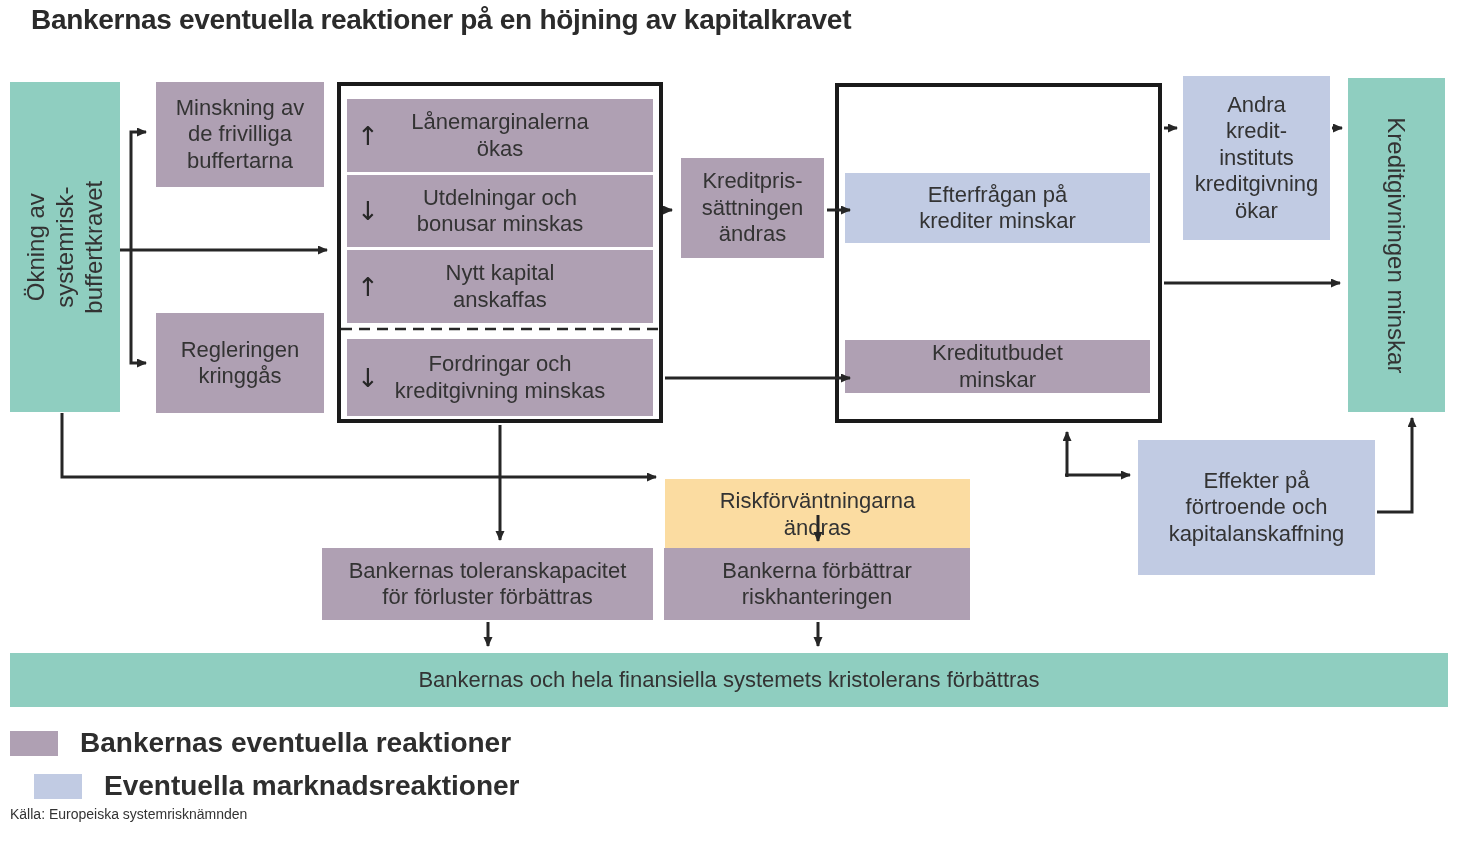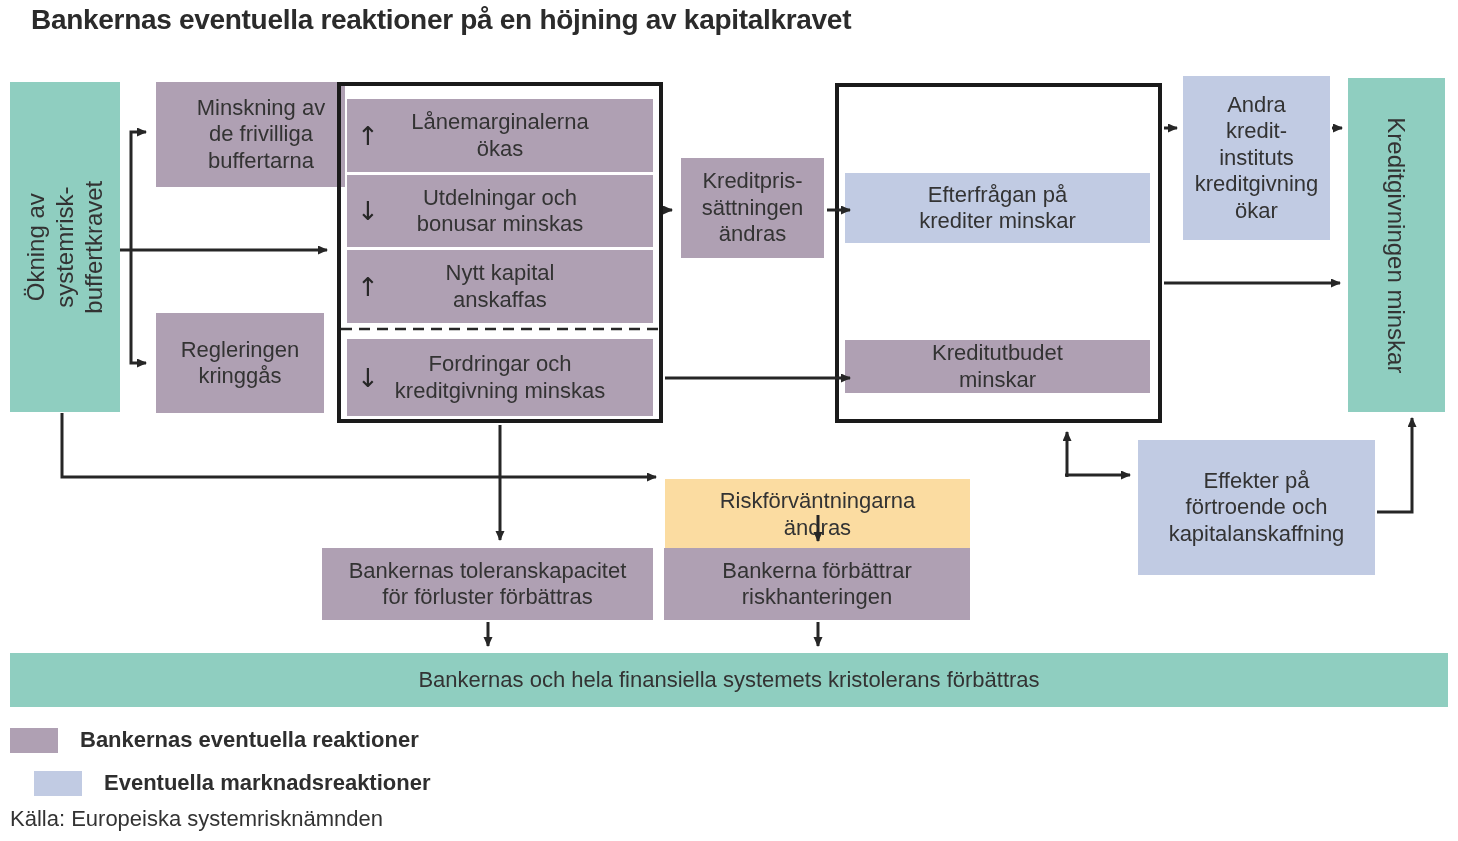--- a/index.html
+++ b/index.html
@@ -27,36 +27,36 @@
   }
   .vtext-ccw{transform:rotate(-90deg);white-space:pre-line;text-align:center;font-size:24px;}
   .vtext-cw{transform:rotate(90deg);white-space:nowrap;text-align:center;font-size:24px;}
   .dirarrow{
     position:absolute;left:10px;top:50%;transform:translateY(-50%);
     font-family:"DejaVu Sans",sans-serif;font-size:26px;color:#262626;line-height:1;
   }
   .connectors{position:absolute;left:0;top:0;pointer-events:none;}
   .legend-row{position:absolute;left:10px;display:flex;align-items:center;}
   .swatch{width:48px;height:25px;display:inline-block;}
-  .legend-label{margin-left:22px;font-size:22px;font-weight:bold;color:#2e2e2e;white-space:nowrap;}
-  .source{position:absolute;left:10px;top:806px;font-size:22px;color:#333;}
+  .legend-label{margin-left:22px;font-size:28px;font-weight:bold;color:#2e2e2e;white-space:nowrap;}
+  .source{position:absolute;left:10px;top:806px;font-size:14px;color:#333;}
 </style>
 </head>
 <body>
 
 <div class="canvas">
 
   <div class="title">Bankernas eventuella reaktioner på en höjning av kapitalkravet</div>
 
   <div class="node green" style="left:10px;top:82px;width:110px;height:330px;">
     <div class="vtext-ccw">Ökning av systemrisk-
 buffertkravet</div>
   </div>
 
-  <div class="node purple" style="left:156px;top:82px;width:168px;height:105px;padding-left:21px;">
+  <div class="node purple" style="left:156px;top:82px;width:168px;height:105px;">
     <span>Minskning av
 de frivilliga
 buffertarna</span>
   </div>
 
   <div class="node purple" style="left:156px;top:313px;width:168px;height:100px;">
     <span>Regleringen
 kringgås</span>
   </div>
 

